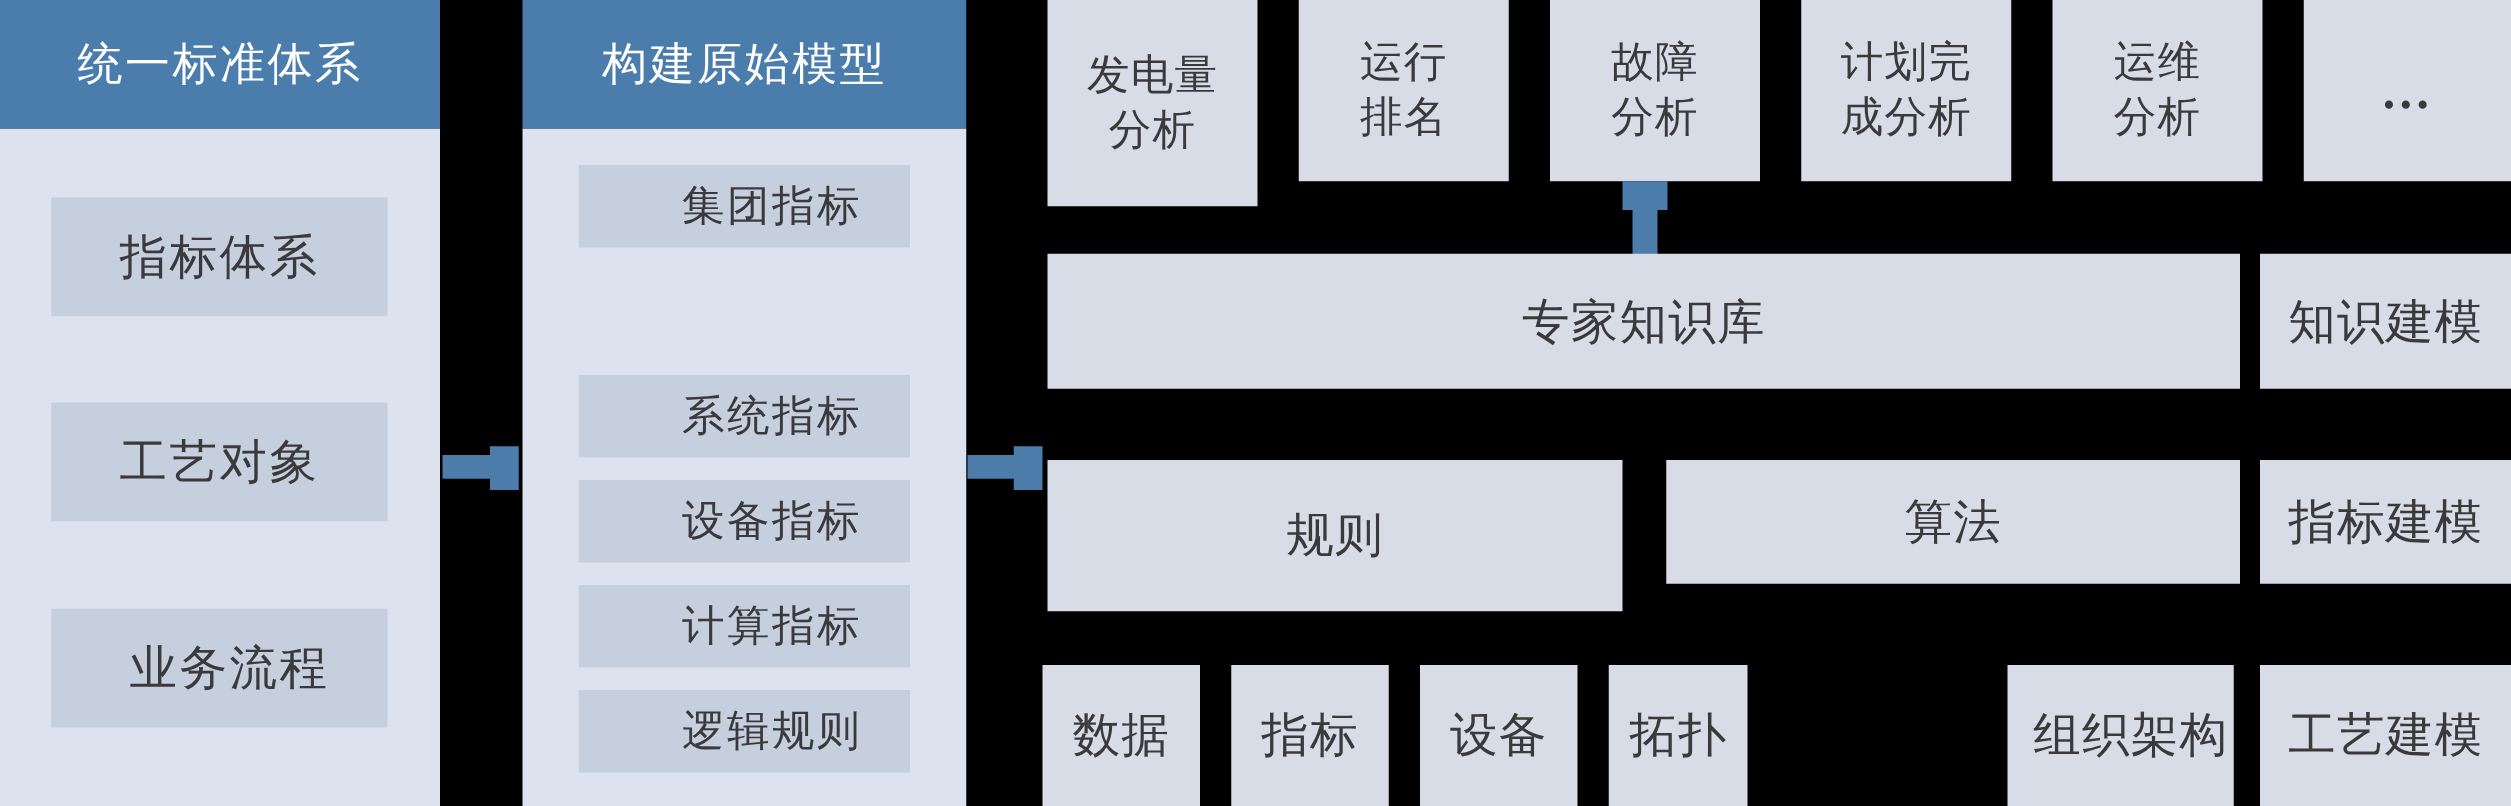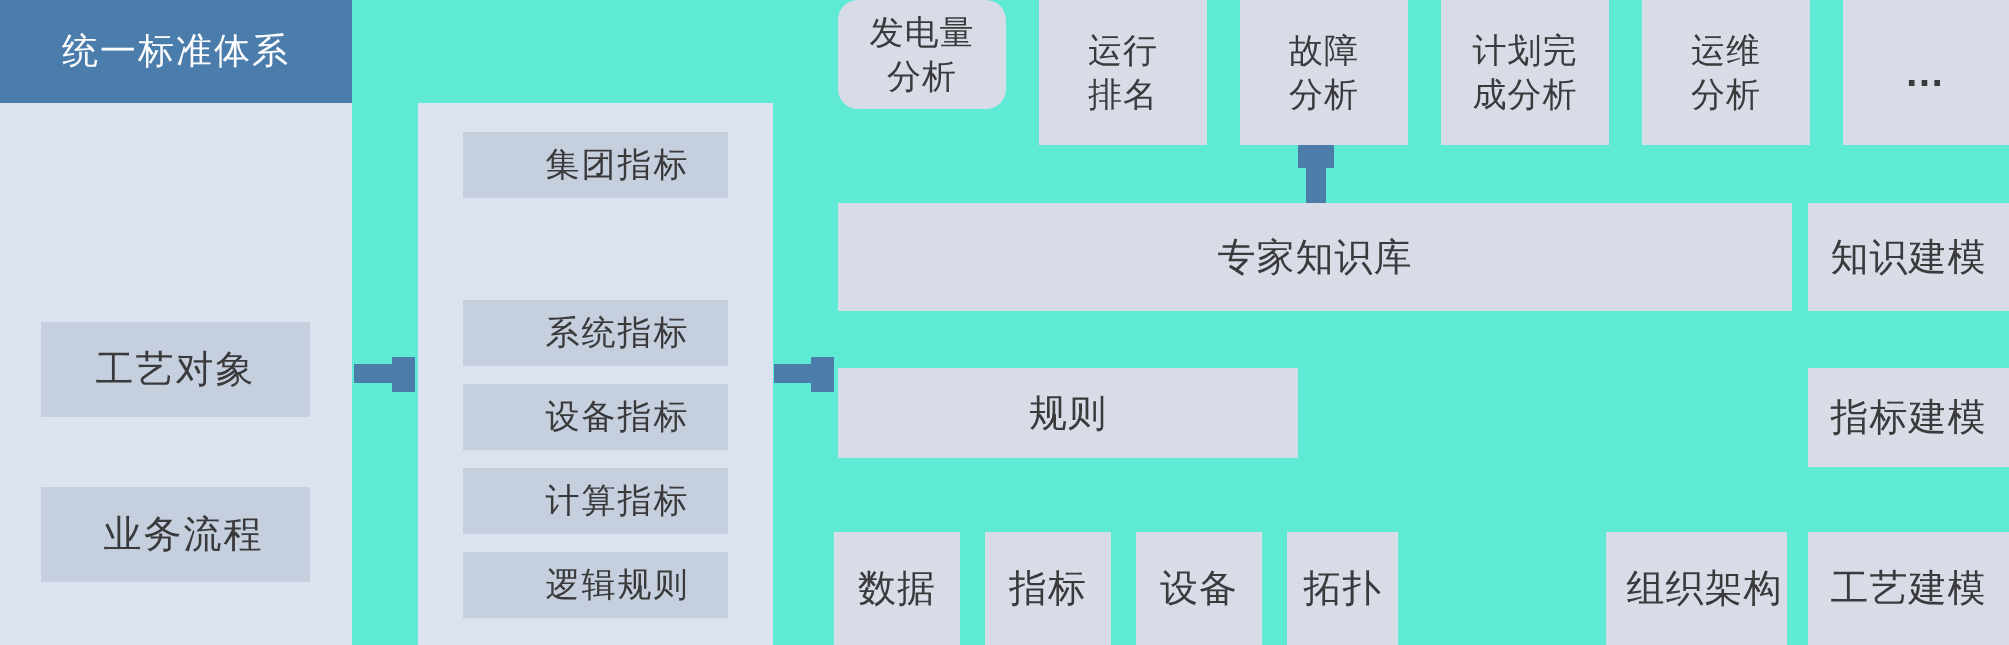--- a/index.html
+++ b/index.html
@@ -1,21 +1,21 @@
 <!DOCTYPE html>
 <html><head>
 <meta charset="utf-8">
 <style>
   html,body{margin:0;padding:0;background:#ffffff;}
   #canvas{
     position:relative;
     width:2009px;height:645px;
-    background:#5eead4;
+    background:#000000;
     overflow:hidden;
-    font-family:Liberation Sans, sans-serif;
+    font-family:Liberation Serif, serif;
     color:#3a3a3c;
   }
   .abs{position:absolute;box-sizing:border-box;}
   .center{display:flex;align-items:center;justify-content:center;text-align:center;}
   .hdr{
     background:#4b7dac;color:#fdfdfe;
     font-size:36px;letter-spacing:2px;
   }
   .panel{background:#dce3ee;}
   .panel-box{background:#c6cfdd;font-size:38px;letter-spacing:2px;}
@@ -25,61 +25,64 @@
   .rbox.ellip{font-size:40px;font-weight:bold;letter-spacing:3px;}
   .arrow-part{background:#4b7caa;}
 </style>
 </head>
 <body>
 
 <div id="canvas">
 
   <div class="abs hdr center" style="left:0;top:0;width:352px;height:103px;">统一标准体系</div>
   <div class="abs panel" style="left:0;top:103px;width:352px;height:542px;"></div>
+  <div class="abs panel-box center" style="left:41px;top:158px;width:269px;height:95px;">指标体系</div>
   <div class="abs panel-box center" style="left:41px;top:322px;width:269px;height:95px;">工艺对象</div>
   <div class="abs panel-box center" style="left:41px;top:487px;width:269px;height:95px;padding-left:16px;">业务流程</div>
 
   <div>
     <div class="abs arrow-part" style="left:354px;top:364px;width:40px;height:19px;"></div>
     <div class="abs arrow-part" style="left:392px;top:357px;width:23px;height:35px;"></div>
   </div>
 
+  <div class="abs hdr center" style="left:418px;top:0;width:355px;height:103px;">构建原始模型</div>
   <div class="abs panel" style="left:418px;top:103px;width:355px;height:542px;"></div>
   <div class="abs panel-box sm center" style="left:463px;top:132px;width:265px;height:66px;">集团指标</div>
   <div class="abs panel-box sm center" style="left:463px;top:300px;width:265px;height:66px;">系统指标</div>
   <div class="abs panel-box sm center" style="left:463px;top:384px;width:265px;height:66px;">设备指标</div>
   <div class="abs panel-box sm center" style="left:463px;top:468px;width:265px;height:66px;">计算指标</div>
   <div class="abs panel-box sm center" style="left:463px;top:552px;width:265px;height:66px;">逻辑规则</div>
 
   <div>
     <div class="abs arrow-part" style="left:774px;top:364px;width:39px;height:19px;"></div>
     <div class="abs arrow-part" style="left:811px;top:357px;width:23px;height:35px;"></div>
   </div>
 
-  <div class="abs rbox two-line center" style="left:838px;top:0;width:168px;height:109px;border-radius:20px;">发电量
+  <div class="abs rbox two-line center" style="left:838px;top:0;width:168px;height:165px;">发电量
 分析</div>
   <div class="abs rbox two-line center" style="left:1039px;top:0;width:168px;height:145px;">运行
 排名</div>
   <div class="abs rbox two-line center" style="left:1240px;top:0;width:168px;height:145px;">故障
 分析</div>
   <div class="abs rbox two-line center" style="left:1441px;top:0;width:168px;height:145px;">计划完
 成分析</div>
   <div class="abs rbox two-line center" style="left:1642px;top:0;width:168px;height:145px;">运维
 分析</div>
   <div class="abs rbox ellip center" style="left:1843px;top:0;width:166px;height:145px;">…</div>
 
   <div>
     <div class="abs arrow-part" style="left:1298px;top:145px;width:36px;height:23px;"></div>
     <div class="abs arrow-part" style="left:1306px;top:168px;width:20px;height:36px;"></div>
   </div>
 
   <div class="abs rbox center" style="left:838px;top:203px;width:954px;height:108px;">专家知识库</div>
   <div class="abs rbox center" style="left:1808px;top:203px;width:201px;height:108px;">知识建模</div>
 
-  <div class="abs rbox center" style="left:838px;top:368px;width:460px;height:90px;">规则</div>
+  <div class="abs rbox center" style="left:838px;top:368px;width:460px;height:121px;">规则</div>
+  <div class="abs rbox center" style="left:1333px;top:368px;width:459px;height:99px;">算法</div>
   <div class="abs rbox center" style="left:834px;top:532px;width:126px;height:113px;">数据</div>
 
   <div class="abs rbox center" style="left:1808px;top:368px;width:201px;height:99px;">指标建模</div>
   <div class="abs rbox center" style="left:1136px;top:532px;width:126px;height:113px;">设备</div>
   <div class="abs rbox center" style="left:985px;top:532px;width:126px;height:113px;">指标</div>
   <div class="abs rbox center" style="left:1287px;top:532px;width:111px;height:113px;">拓扑</div>
   <div class="abs rbox center" style="left:1606px;top:532px;width:181px;height:113px;padding-left:16px;">组织架构</div>
   <div class="abs rbox center" style="left:1808px;top:532px;width:201px;height:113px;">工艺建模</div>
 
 </div>

